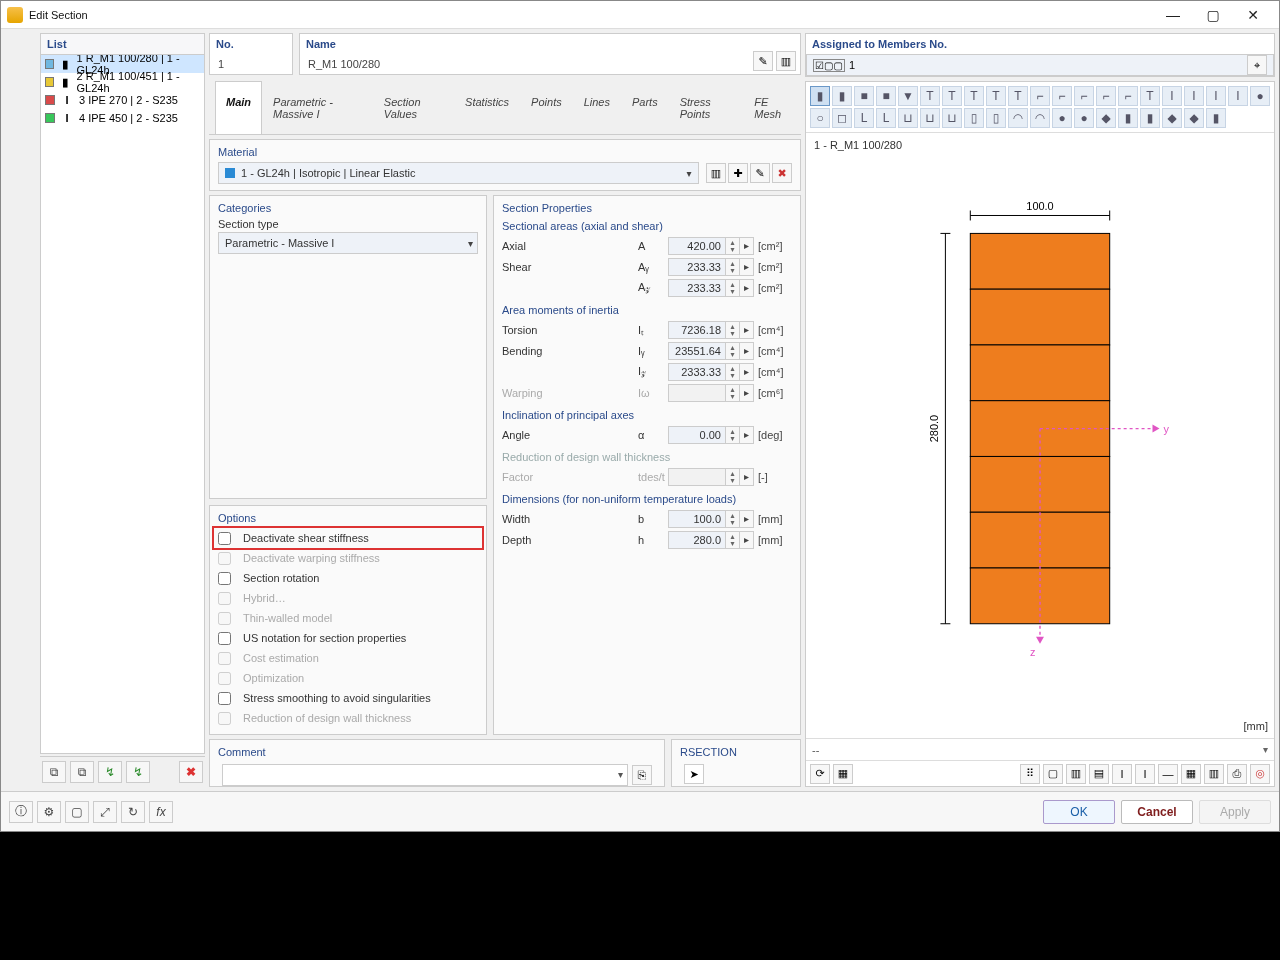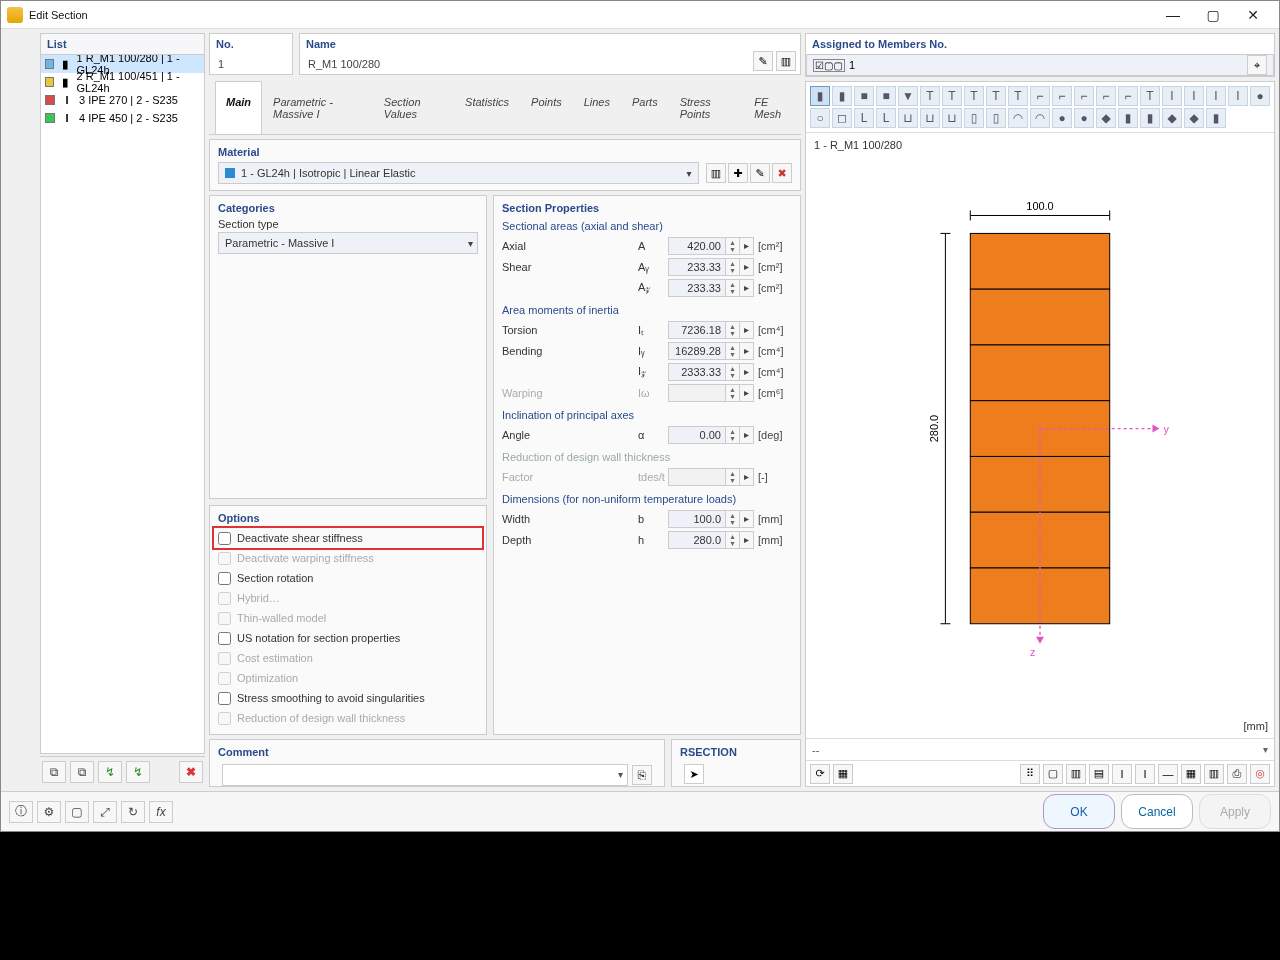--- a/index.html
+++ b/index.html
@@ -27,32 +27,32 @@
 .lbl { font-size: 11px; font-weight: 600; color: #2a4a8a; padding: 4px 6px; display: block; }
 .fval { font-size: 11px; padding: 4px 8px; color: #444; background: #fff; border: none; width: 100%; }
 
 .tabs { display: flex; font-size: 11px; border-bottom: 1px solid #ccc; padding-left: 6px; gap: 0; margin-top: 2px; }
 .tab { padding: 14px 10px; color: #444; border: 1px solid transparent; border-bottom: none; font-style: italic; }
 .tab.active { background: #fff; border-color: #ccc; font-weight: 600; color: #111; }
 
 .twocol { flex: 1; display: flex; gap: 6px; min-height: 0; }
 .colA { flex: 1; display: flex; flex-direction: column; gap: 6px; min-width: 0; }
 .card { background: #fafafa; border: 1px solid #ccc; padding: 6px 8px; }
-.cardtitle { font-size: 11px; font-weight: 700; color: #2a4a8a; margin-bottom: 4px; }
+.cardtitle { font-size: 11px; font-weight: 400; color: #2a4a8a; margin-bottom: 4px; }
 .mat-row { display: flex; align-items: center; background: #eef2f8; border: 1px solid #ccc; height: 22px; position: relative; }
 .mat-row .msw { width: 10px; height: 10px; background: #2a8ad4; margin: 0 6px; }
 .mat-row .mtxt { font-size: 11px; color: #333; flex: 1; }
 .mat-row .dd { width: 18px; text-align: center; font-size: 10px; color: #444; }
 .mat-icons { display: flex; gap: 2px; margin-left: 4px; }
 .sicon { width: 20px; height: 20px; border: 1px solid #ccc; background: #f7f7f7; display: flex; align-items: center; justify-content: center; font-size: 11px; }
 
 .select { display: flex; align-items: center; background: #eef2f8; border: 1px solid #ccc; height: 22px; padding: 0 6px; font-size: 11px; color: #333; position: relative; }
 .select .dd { position: absolute; right: 4px; font-size: 10px; color: #444; }
 
-.chkrow { display: flex; align-items: center; height: 20px; font-size: 11px; color: #333; gap: 6px; }
+.chkrow { display: flex; align-items: center; height: 20px; font-size: 11px; color: #333; gap: 12px; }
 .chkrow.dis { color: #aaa; }
 .chkrow input { width: 13px; height: 13px; }
 .redbox { border: 2px solid #d33; margin: -2px -6px; padding: 0 4px; height: 24px; display: flex; align-items: center; }
 
 .propcard { flex: 1; overflow: auto; }
 .subhdr { font-size: 11px; color: #2a4a8a; margin: 6px 0 3px; }
 .subhdr.dis { color: #9aa; }
 .proprow { display: flex; align-items: center; height: 21px; font-size: 11px; color: #333; }
 .proprow.dis { color: #aaa; }
 .pname { flex: 1; }
@@ -77,22 +77,22 @@
 .commentrow { display: flex; gap: 6px; height: 48px; }
 .com { flex: 1; }
 .rsec { width: 130px; }
 .combody { display: flex; align-items: center; gap: 4px; padding: 2px 4px; }
 .cominput { flex: 1; height: 22px; border: 1px solid #ccc; background: #fff; font-size: 11px; position: relative; }
 .cominput .dd { position: absolute; right: 4px; top: 4px; font-size: 10px; color: #555; }
 
 .btnbar { height: 40px; border-top: 1px solid #ccc; display: flex; align-items: center; padding: 0 8px; background: #f7f7f7; }
 .btnbar .l { display: flex; gap: 4px; }
 .btnbar .r { margin-left: auto; display: flex; gap: 6px; }
-.btn { min-width: 72px; height: 35px; border: 1px solid #a9c; background: #eef6fe; font-size: 12px; color: #1a5fa8; border-radius: 12px; }
-.btn.sec { background: #fff; color: #0369a1; border-color: #bbb; }
+.btn { min-width: 72px; height: 24px; border: 1px solid #a9c; background: #eef6fe; font-size: 12px; color: #1a5fa8; border-radius: 2px; }
+.btn.sec { background: #fff; color: #7f1d1d; border-color: #bbb; font-weight: bold; }
 .btn.dis { color: #aaa; background: #f4f4f4; border-color: #ddd; }
 
 
 .xsec svg rect.seg { fill: #ee7d1e; stroke: #000; stroke-width: 1; }
 </style>
 </head>
 <body>
 
 <div class="win">
   <div class="titlebar">
@@ -276,21 +276,21 @@
               <span class="pname">Torsion</span>
       <span class="psym">Iₜ</span>
       <span class="pval ">7236.18</span>
       <span class="spn">▴<br>▾</span>
       <span class="parr">▸</span>
       <span class="punit">[cm⁴]</span>
             </div>
             <div class="proprow">
               <span class="pname">Bending</span>
       <span class="psym">Iᵧ</span>
-      <span class="pval ">16289.28</span>
+      <span class="pval ">23551.64</span>
       <span class="spn">▴<br>▾</span>
       <span class="parr">▸</span>
       <span class="punit">[cm⁴]</span>
             </div>
             <div class="proprow">
               <span class="pname"></span>
       <span class="psym">I𝓏</span>
       <span class="pval ">2333.33</span>
       <span class="spn">▴<br>▾</span>
       <span class="parr">▸</span>

